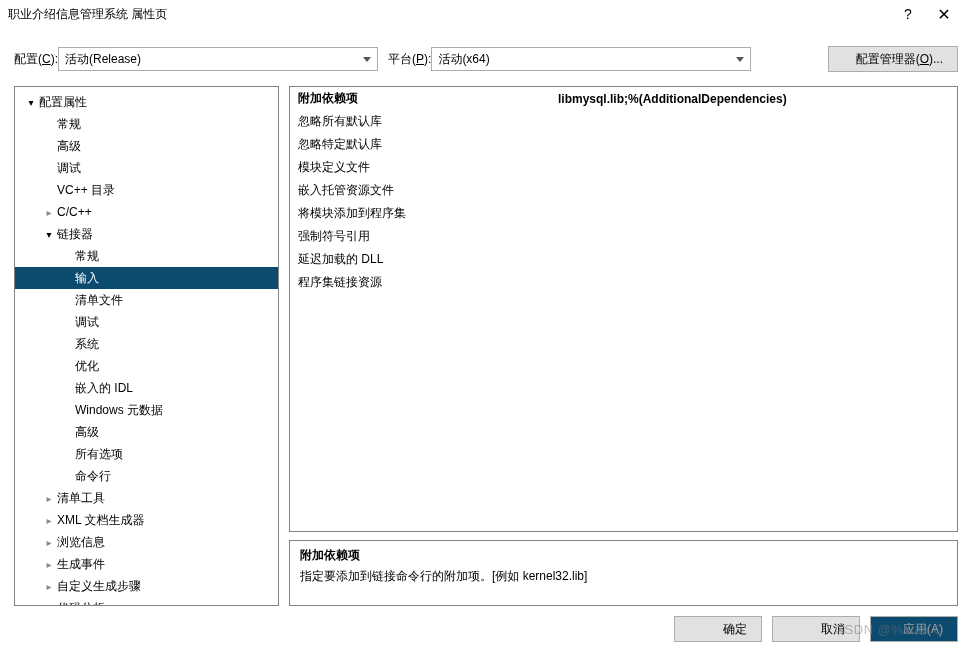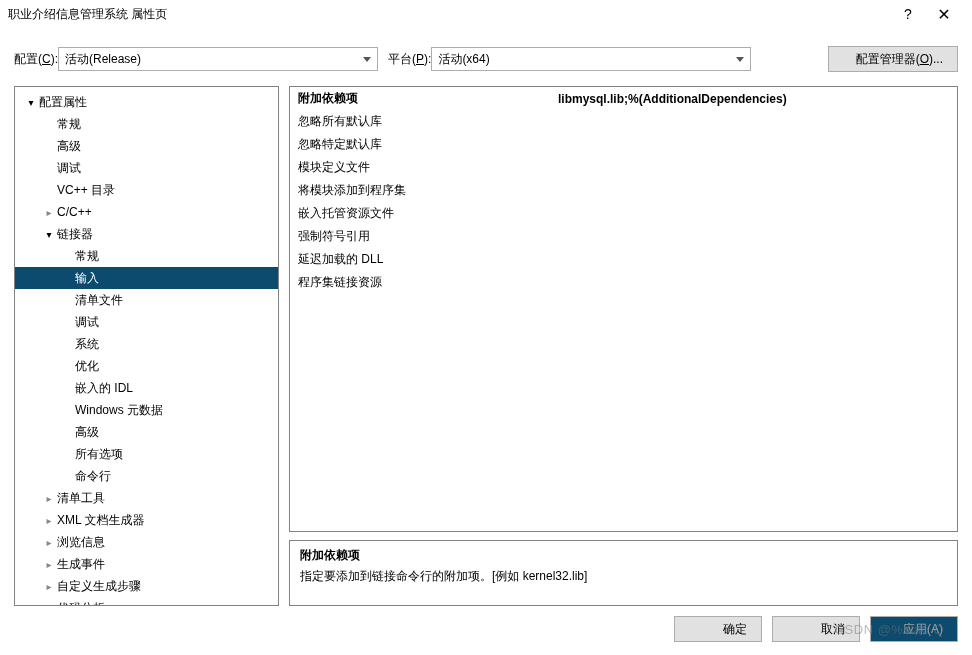--- a/index.html
+++ b/index.html
@@ -293,25 +293,25 @@
             </tr>
             <tr>
               <td class="name">忽略特定默认库</td>
               <td></td>
             </tr>
             <tr>
               <td class="name">模块定义文件</td>
               <td></td>
             </tr>
             <tr>
+              <td class="name">嵌入托管资源文件</td>
+              <td></td>
+            </tr>
+            <tr>
               <td class="name">将模块添加到程序集</td>
-              <td></td>
-            </tr>
-            <tr>
-              <td class="name">嵌入托管资源文件</td>
               <td></td>
             </tr>
             <tr>
               <td class="name">强制符号引用</td>
               <td></td>
             </tr>
             <tr>
               <td class="name">延迟加载的 DLL</td>
               <td></td>
             </tr>

